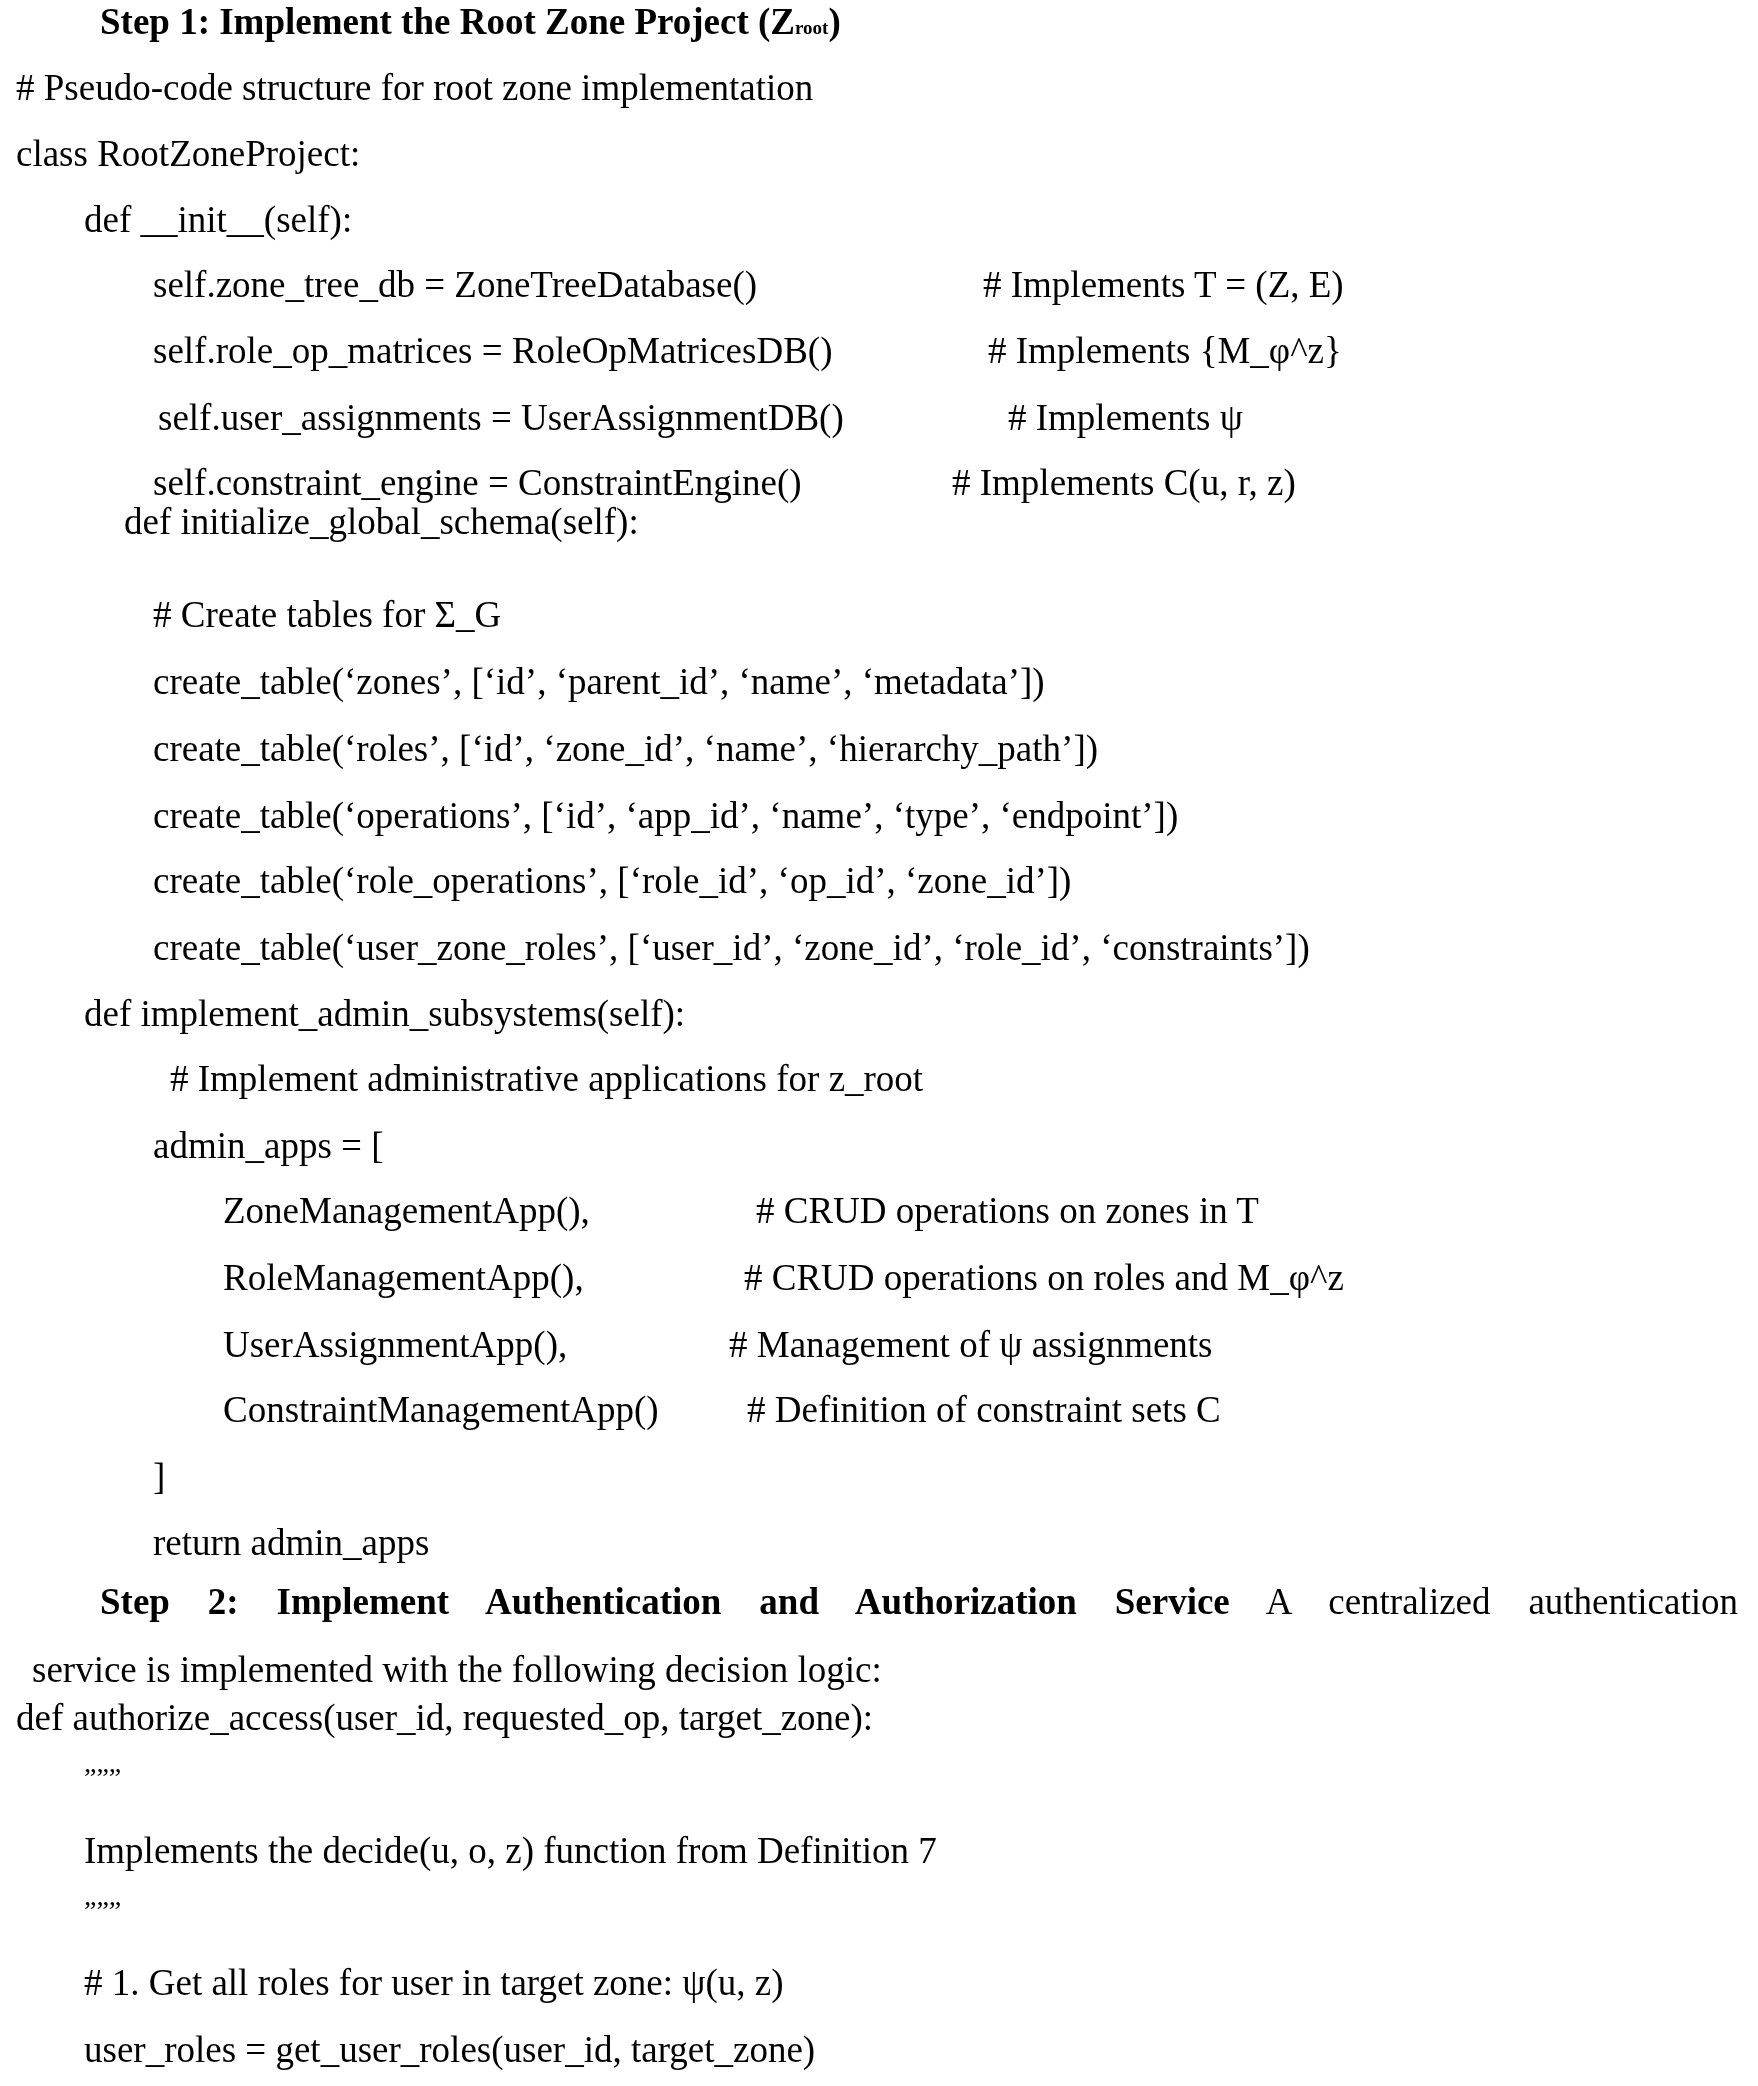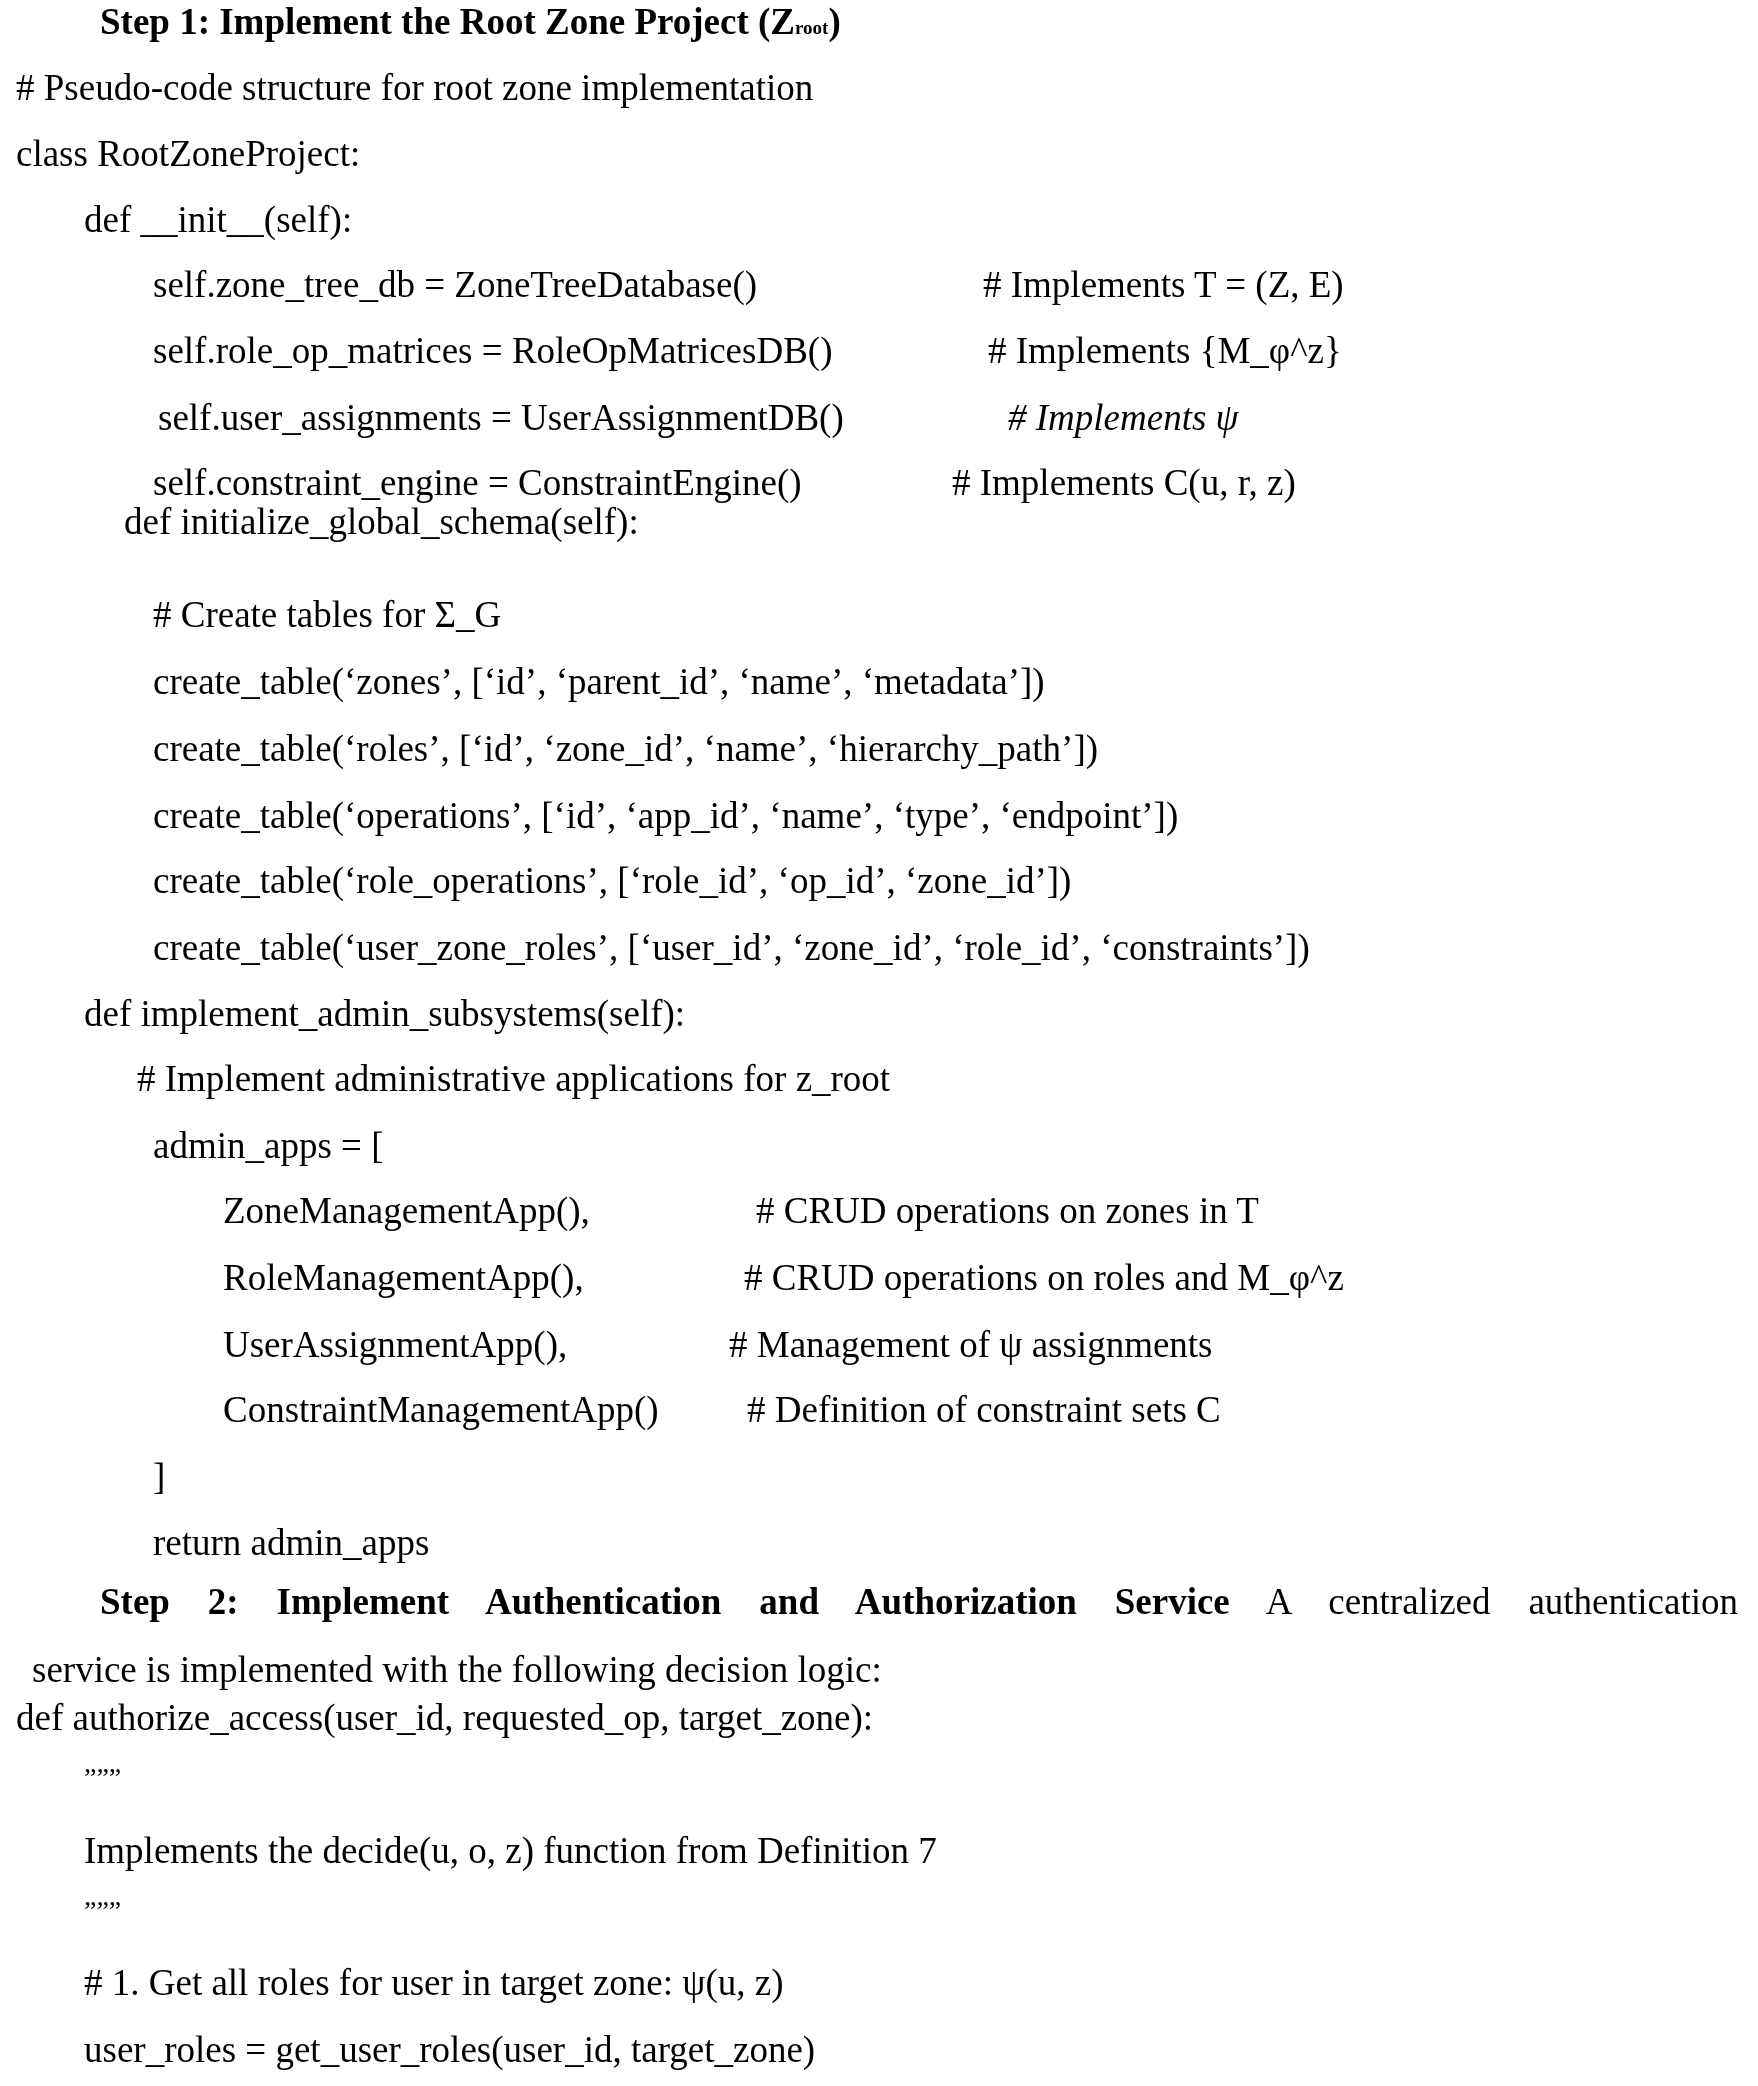--- a/index.html
+++ b/index.html
@@ -20,36 +20,36 @@
 <div class="ln" style="left:16px; top:153px;">class RootZoneProject:</div>
 <div class="ln" style="left:84px; top:219px;">def __init__(self):</div>
 
 <div class="ln" style="left:153px; top:284px;">self.zone_tree_db = ZoneTreeDatabase()</div>
 <div class="cm" style="left:983px; top:284px;"># Implements T = (Z, E)</div>
 
 <div class="ln" style="left:153px; top:350px;">self.role_op_matrices = RoleOpMatricesDB()</div>
 <div class="cm" style="left:988px; top:350px;"># Implements {M_φ^z}</div>
 
 <div class="ln" style="left:158px; top:417px;">self.user_assignments = UserAssignmentDB()</div>
-<div class="cm" style="left:1008px; top:417px;font-style:italic;"># Implements ψ</div>
+<div class="cm" style="left:1008px; top:417px;"># Implements ψ</div>
 
 <div class="ln" style="left:153px; top:482px;">self.constraint_engine = ConstraintEngine()</div>
 <div class="cm" style="left:952px; top:482px;"># Implements C(u, r, z)</div>
 
 <div class="ln" style="left:84px; top:521px;margin-left:40px;">def initialize_global_schema(self):</div>
 <div class="ln" style="left:153px; top:614px;"># Create tables for Σ_G</div>
 
 <div class="ln" style="left:153px; top:681px;">create_table(‘zones’, [‘id’, ‘parent_id’, ‘name’, ‘metadata’])</div>
 <div class="ln" style="left:153px; top:748px;">create_table(‘roles’, [‘id’, ‘zone_id’, ‘name’, ‘hierarchy_path’])</div>
 <div class="ln" style="left:153px; top:815px;">create_table(‘operations’, [‘id’, ‘app_id’, ‘name’, ‘type’, ‘endpoint’])</div>
 <div class="ln" style="left:153px; top:880px;">create_table(‘role_operations’, [‘role_id’, ‘op_id’, ‘zone_id’])</div>
 <div class="ln" style="left:153px; top:947px;">create_table(‘user_zone_roles’, [‘user_id’, ‘zone_id’, ‘role_id’, ‘constraints’])</div>
 
 <div class="ln" style="left:84px; top:1013px;">def implement_admin_subsystems(self):</div>
-<div class="ln" style="left:137px; top:1078px;text-align:center;"># Implement administrative applications for z_root</div>
+<div class="ln" style="left:170px; top:1078px;text-align:center;"># Implement administrative applications for z_root</div>
 <div class="ln" style="left:153px; top:1145px;">admin_apps = [</div>
 
 <div class="ln" style="left:223px; top:1210px;">ZoneManagementApp(),</div>
 <div class="cm" style="left:756px; top:1210px;"># CRUD operations on zones in T</div>
 
 <div class="ln" style="left:223px; top:1277px;">RoleManagementApp(),</div>
 <div class="cm" style="left:744px; top:1277px;"># CRUD operations on roles and M_φ^z</div>
 
 <div class="ln" style="left:223px; top:1344px;">UserAssignmentApp(),</div>
 <div class="cm" style="left:729px; top:1344px;"># Management of ψ assignments</div>

